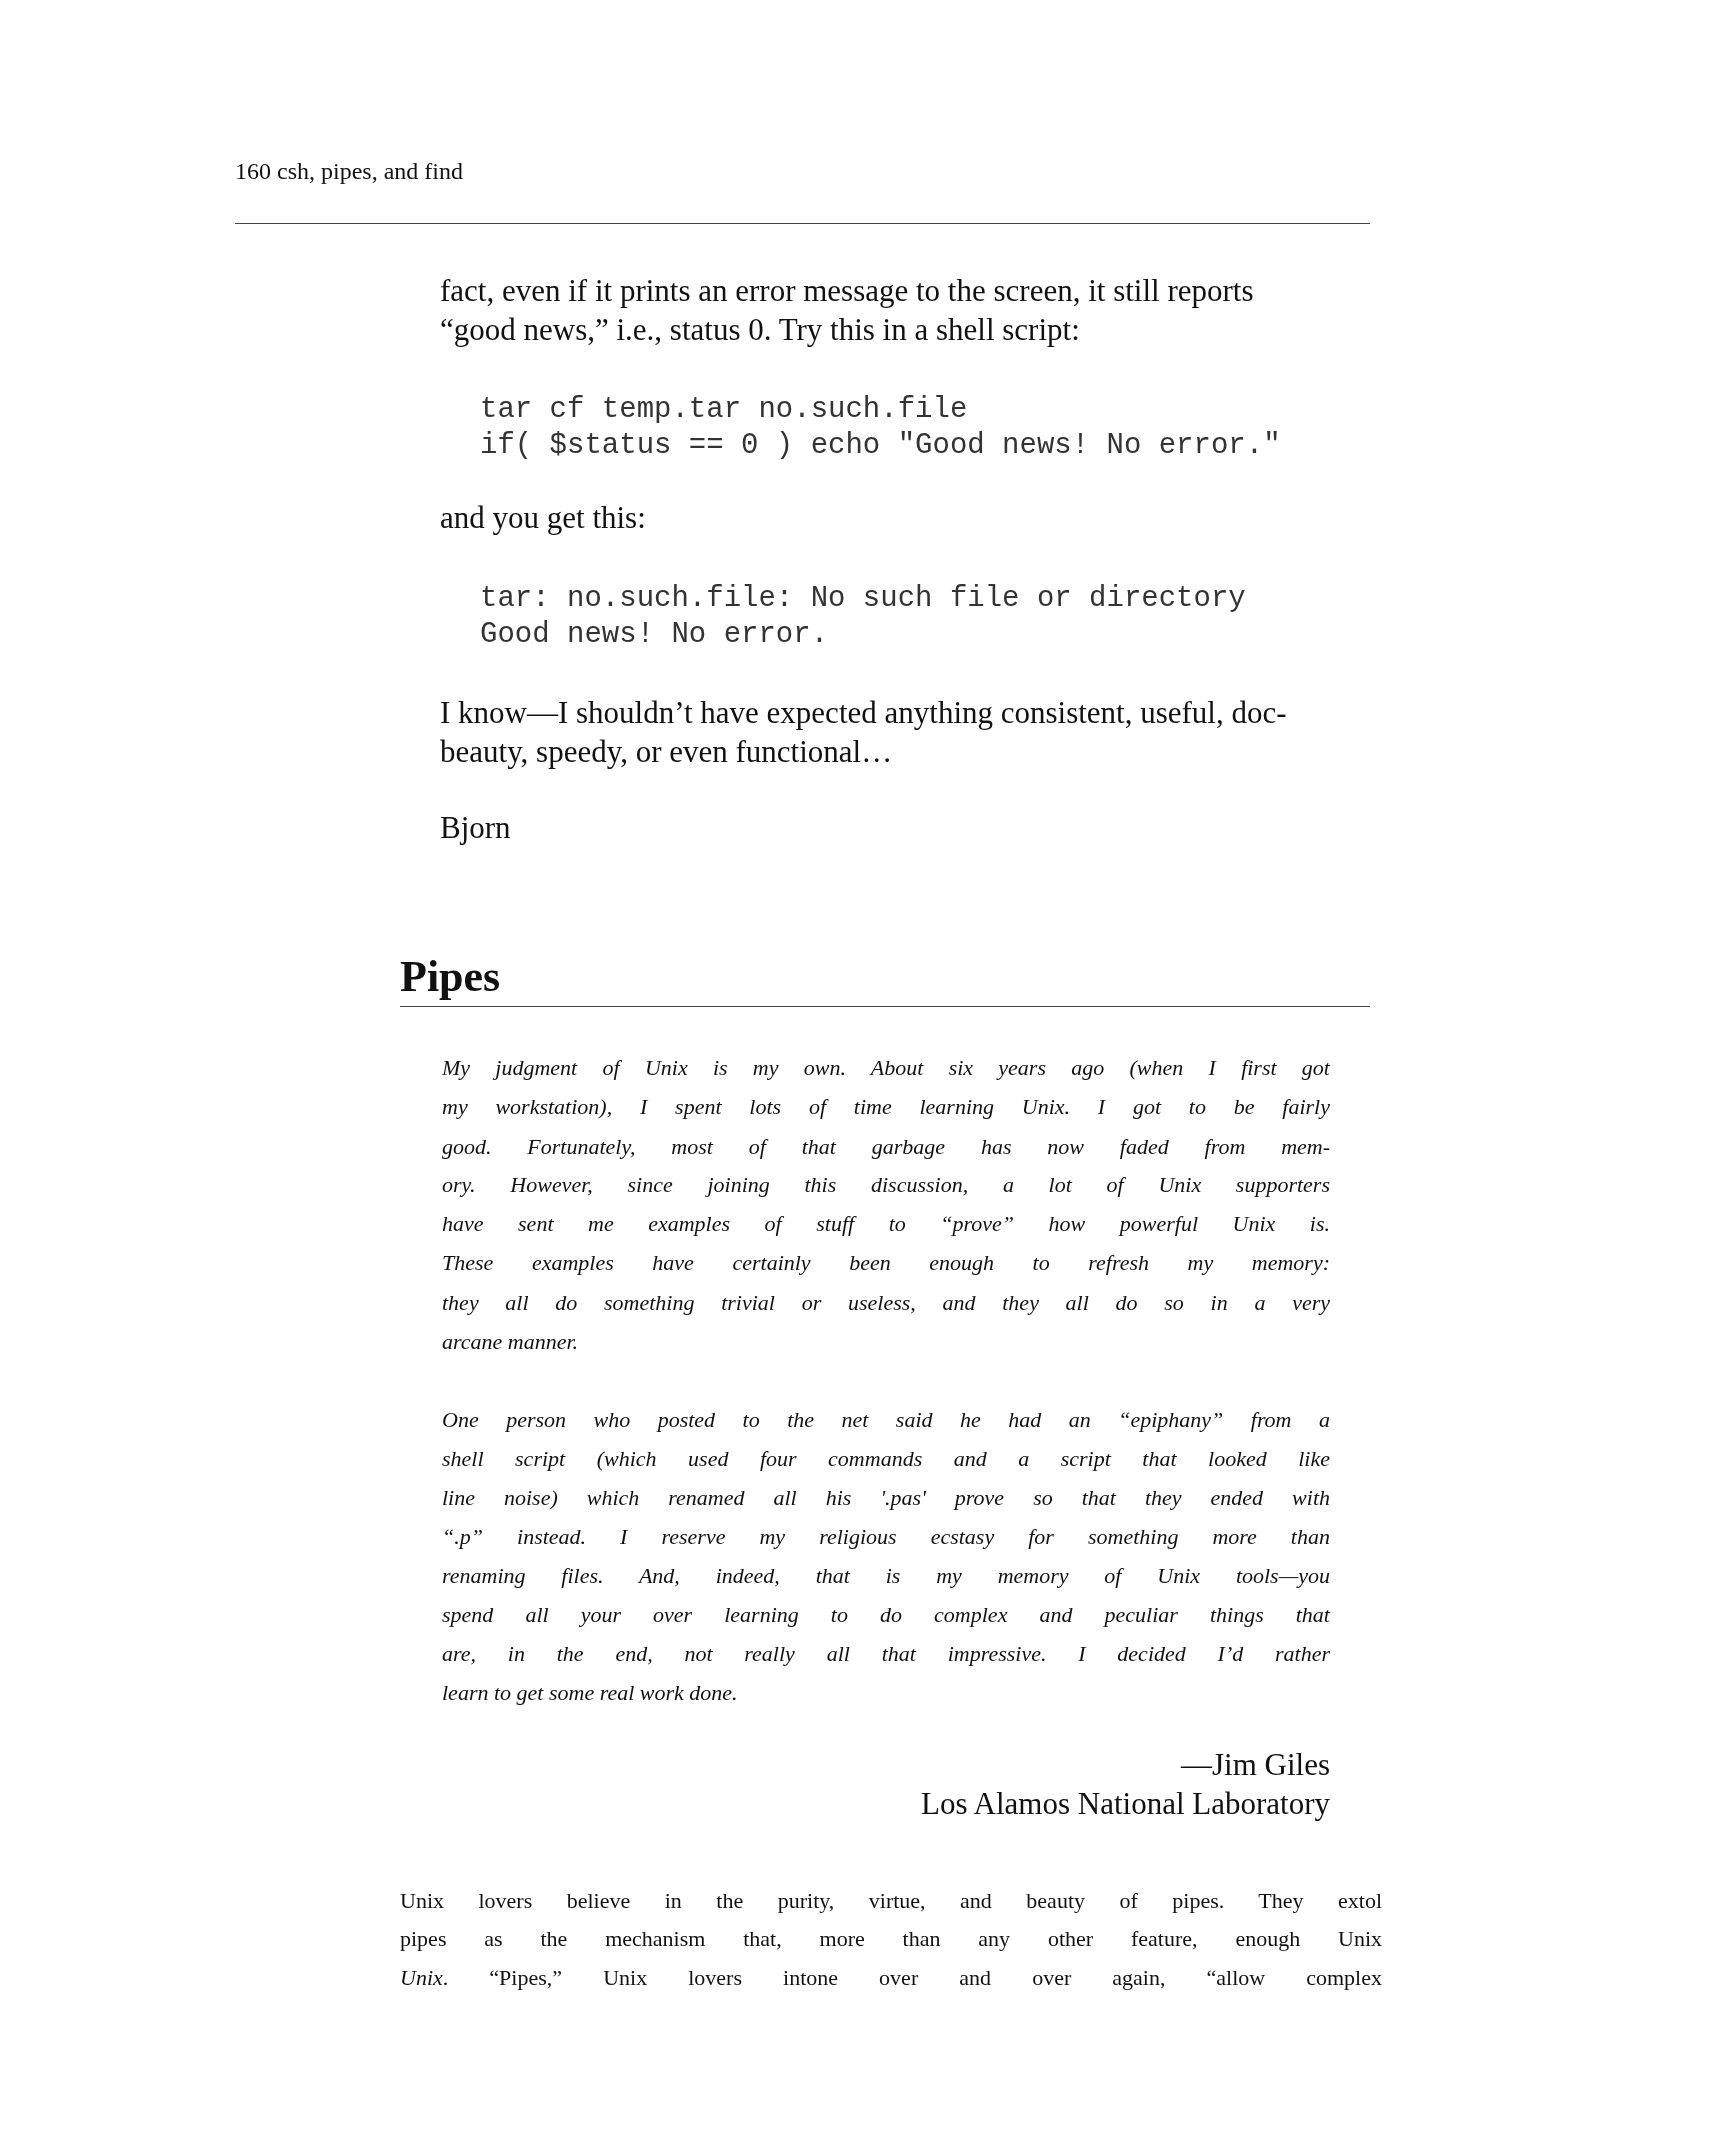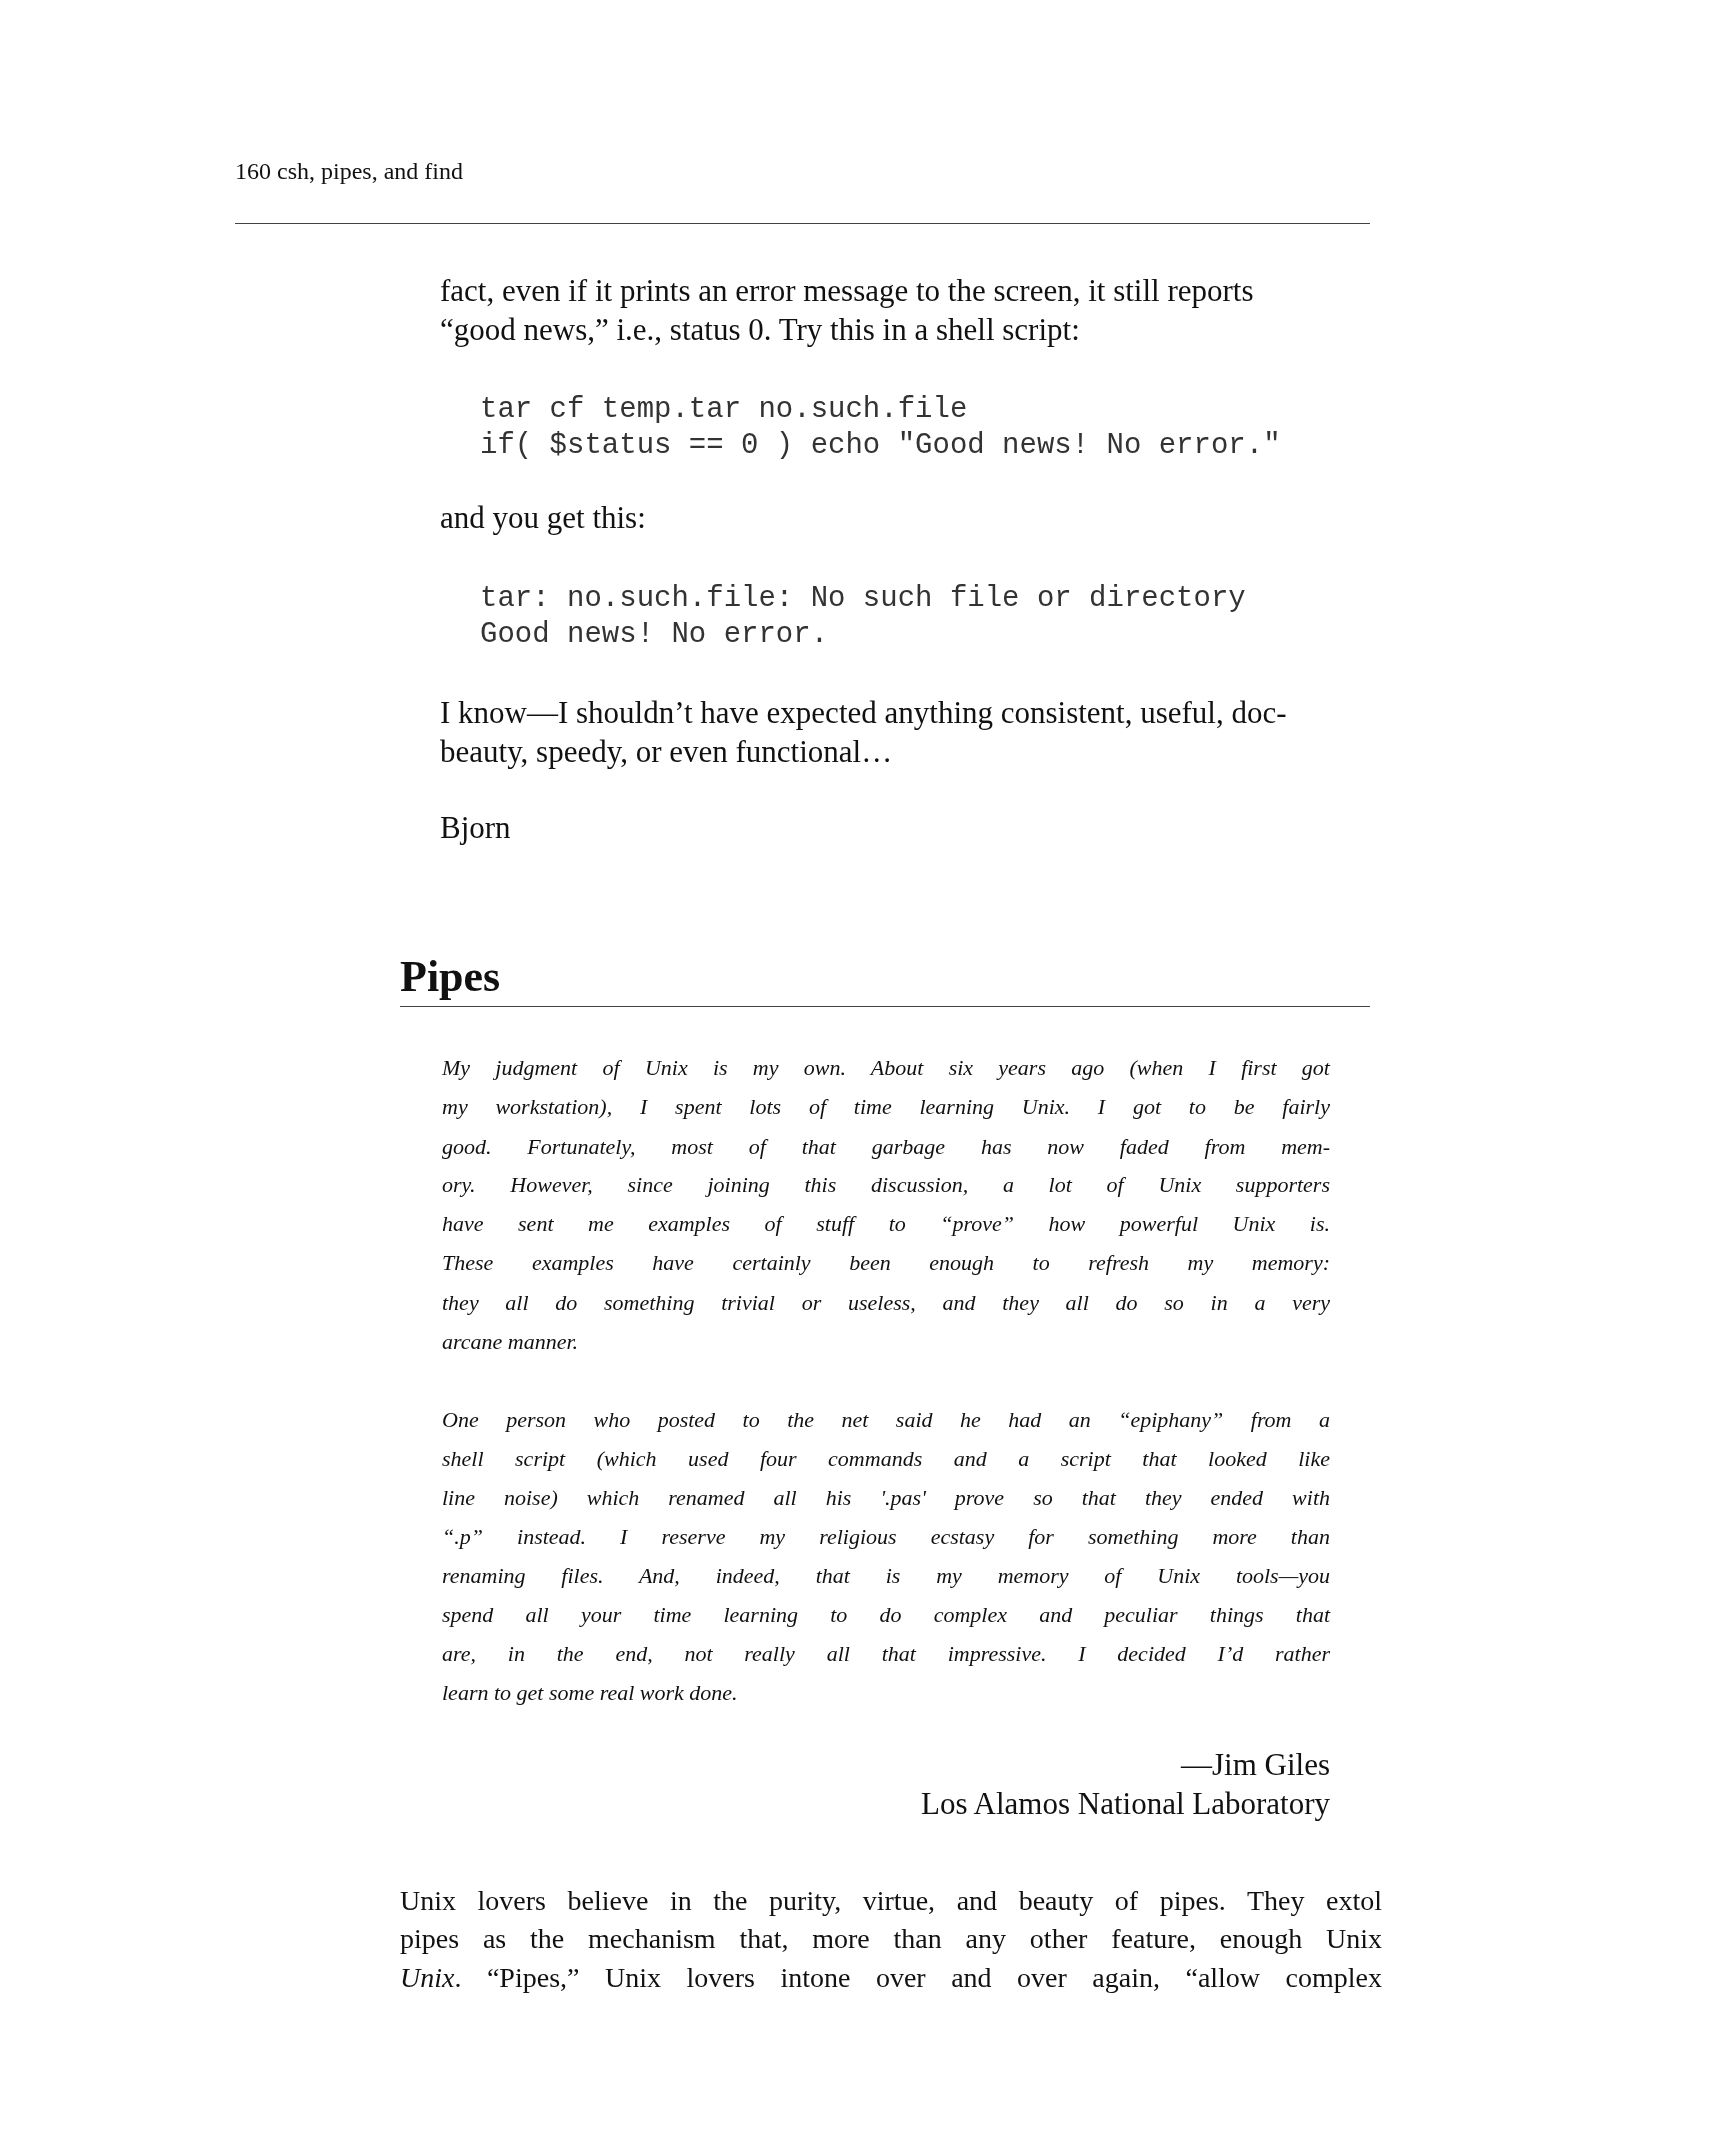--- a/index.html
+++ b/index.html
@@ -9,21 +9,21 @@
     .running-head { left: 235px; top: 157px; font-size: 24px; line-height: 29px; }
     .rule { position: absolute; height: 0; border-top: 1.9px solid #444444; }
     .rule-top { left: 235px; width: 1135px; top: 223px; }
     .rule-h2 { left: 400px; width: 970px; top: 1006px; }
     .body-line { font-size: 31px; line-height: 39px; }
     .code-line { font-family: "Liberation Mono", "DejaVu Sans Mono", monospace; font-size: 29px; line-height: 36px; color: #333333; }
     .heading { font-size: 44px; font-weight: bold; line-height: 49px; left: 400px; top: 952px; }
     .quote-line { font-style: italic; font-size: 22px; line-height: 39px; left: 442px; width: 888px; text-align: justify; text-align-last: justify; white-space: normal; }
     .quote-last { text-align-last: left; }
     .attrib { font-size: 31px; line-height: 39px; right: 387px; text-align: right; }
-    .final-line { font-size: 28px; line-height: 39px; left: 400px; width: 982px; text-align: justify; text-align-last: justify; white-space: normal; }
+    .final-line { font-size: 22px; line-height: 39px; left: 400px; width: 982px; text-align: justify; text-align-last: justify; white-space: normal; }
     .em { font-style: italic; }
   </style>
 </head>
 <body>
 
 <div class="abs running-head">160 csh, pipes, and find</div>
 <div class="rule rule-top"></div>
 
 <div class="abs body-line" style="left:440px; top:271px;">fact, even if it prints an error message to the screen, it still reports</div>
 <div class="abs body-line" style="left:440px; top:310px;">“good news,” i.e., status 0. Try this in a shell script:</div>
@@ -51,21 +51,21 @@
 <div class="abs quote-line" style="top:1204px;">have sent me examples of stuff to “prove” how powerful Unix is.</div>
 <div class="abs quote-line" style="top:1243px;">These examples have certainly been enough to refresh my memory:</div>
 <div class="abs quote-line" style="top:1283px;">they all do something trivial or useless, and they all do so in a very</div>
 <div class="abs quote-line quote-last" style="top:1322px;">arcane manner.</div>
 
 <div class="abs quote-line" style="top:1400px;">One person who posted to the net said he had an “epiphany” from a</div>
 <div class="abs quote-line" style="top:1439px;">shell script (which used four commands and a script that looked like</div>
 <div class="abs quote-line" style="top:1478px;">line noise) which renamed all his '.pas' prove so that they ended with</div>
 <div class="abs quote-line" style="top:1517px;">“.p” instead. I reserve my religious ecstasy for something more than</div>
 <div class="abs quote-line" style="top:1556px;">renaming files. And, indeed, that is my memory of Unix tools—you</div>
-<div class="abs quote-line" style="top:1595px;">spend all your time learning to do complex and peculiar things that</div>
+<div class="abs quote-line" style="top:1595px;">spend all your over learning to do complex and peculiar things that</div>
 <div class="abs quote-line" style="top:1634px;">are, in the end, not really all that impressive. I decided I’d rather</div>
 <div class="abs quote-line quote-last" style="top:1673px;">learn to get some real work done.</div>
 
 <div class="abs attrib" style="top:1745px;margin-left:12px;">—Jim Giles</div>
 <div class="abs attrib" style="top:1784px;">Los Alamos National Laboratory</div>
 
 <div class="abs final-line" style="top:1881px;">Unix lovers believe in the purity, virtue, and beauty of pipes. They extol</div>
 <div class="abs final-line" style="top:1919px;">pipes as the mechanism that, more than any other feature, enough Unix</div>
 <div class="abs final-line" style="top:1958px;"><span class="em">Unix</span><span>. “Pipes,” Unix lovers intone over and over again, “allow complex</span></div>
 

